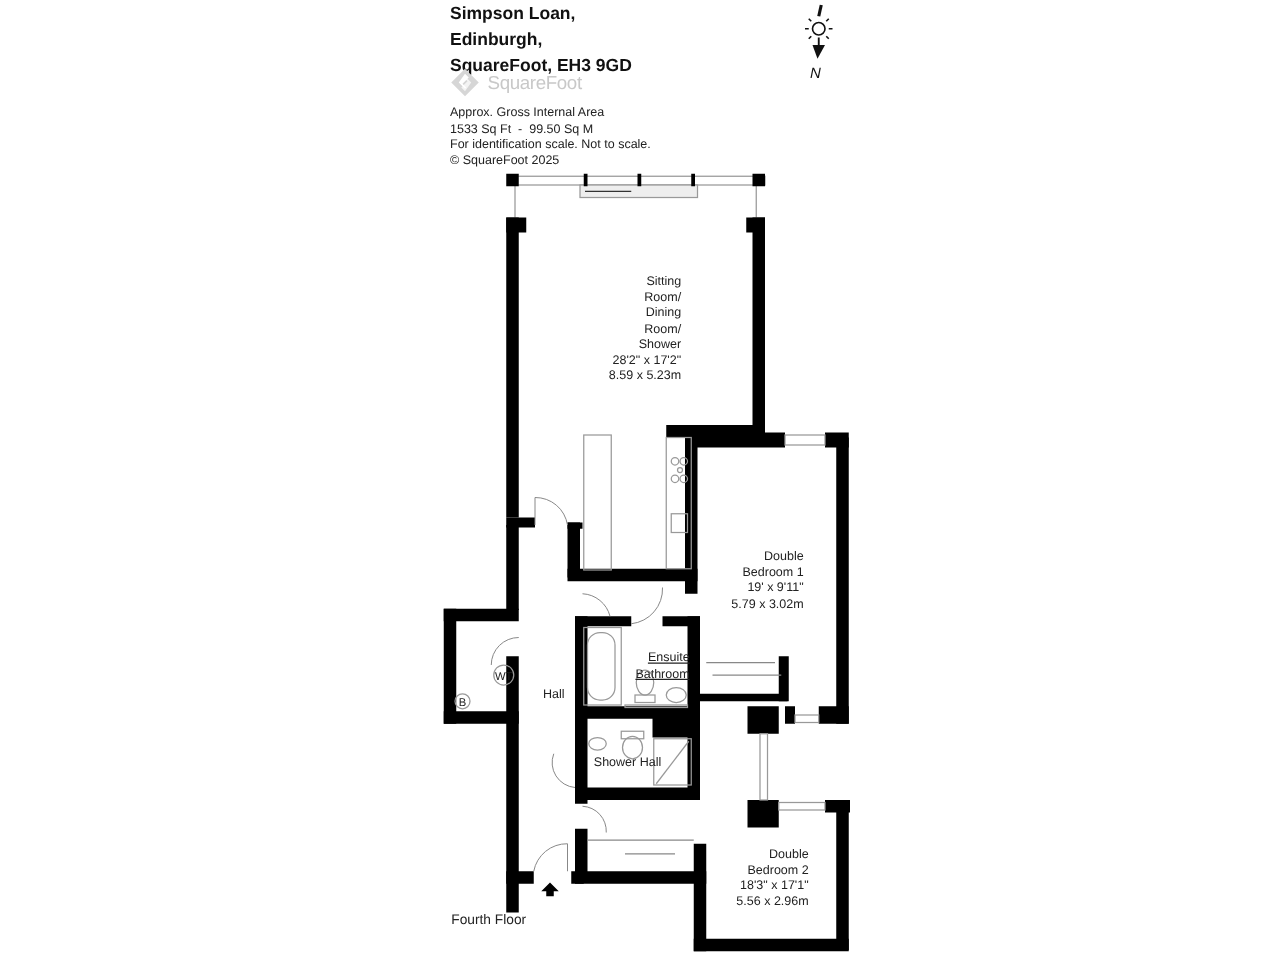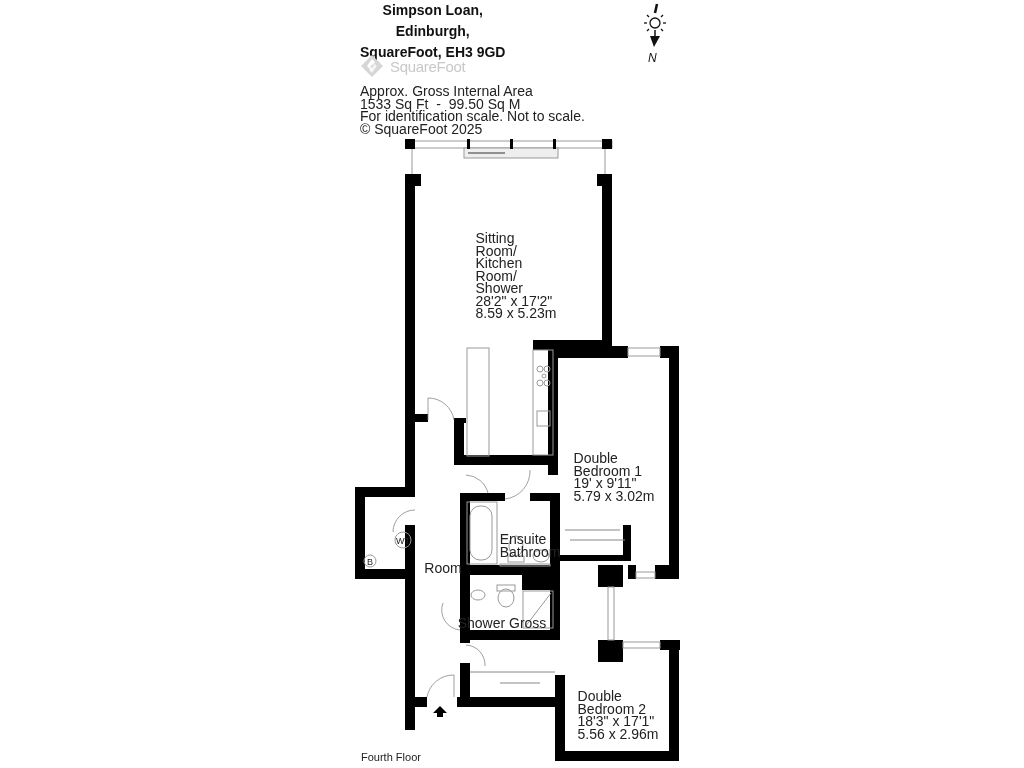--- a/index.html
+++ b/index.html
@@ -1,24 +1,24 @@
 <!DOCTYPE html>
 <html><head>
 <meta charset="utf-8">
 <style>
   html, body { margin:0; padding:0; background:#ffffff; }
   body { width:1024px; height:768px; position:relative; overflow:hidden; font-family:"Liberation Sans", sans-serif; color:#222; }
-  .addr { position:absolute; left:360px; top:0px; font-weight:bold; font-size:14px; line-height:21px; color:#111;text-align:center; }
+  .addr { position:absolute; left:360px; top:0px; font-weight:bold; font-size:14px; line-height:21px; color:#111; }
   .logo { position:absolute; left:360px; top:54px; display:flex; align-items:center; gap:6px; }
   .logo-text { font-size:15px; color:#c8c8c8; letter-spacing:-0.3px; }
-  .info { position:absolute; left:360px; top:85px; font-size:14px; line-height:12.5px; color:#222; }
+  .info { position:absolute; left:360px; top:85px; font-size:10px; line-height:12.5px; color:#222; }
   .compass { position:absolute; left:635px; top:3px; width:60px; height:62px; }
   .plan { position:absolute; left:0; top:0; width:1024px; height:768px; }
-  .label { position:absolute; font-size:14px; line-height:12.5px; text-align:left; color:#222; transform:translateX(-50%); white-space:nowrap;margin-top:12px; }
-  .floor { position:absolute; left:361px; top:751px; font-size:11px; color:#222; }
+  .label { position:absolute; font-size:10px; line-height:12.5px; text-align:right; color:#222; transform:translateX(-50%); white-space:nowrap; }
+  .floor { position:absolute; left:361px; top:730px; font-size:11px; color:#222; }
 </style>
 </head>
 <body>
 
 <div class="addr">
   <div>Simpson Loan,</div>
   <div>Edinburgh,</div>
   <div>SquareFoot, EH3 9GD</div>
 </div>
 
@@ -184,45 +184,45 @@
   <text x="367" y="565" font-size="9" font-family="Liberation Sans, sans-serif" fill="#222">B</text>
 
   <g>
     <polygon points="440,706 433,713 437,713 437,717 443,717 443,713 447,713" fill="#000"></polygon>
   </g>
 </svg>
 
 <div class="label" style="left:516px; top:220px;">
   <div>Sitting</div>
   <div>Room/</div>
-  <div>Kitchen</div>
+  <div>Dining</div>
   <div>Room/</div>
   <div>Shower</div>
   <div>28'2" x 17'2"</div>
   <div>8.59 x 5.23m</div>
 </div>
 
 <div class="label" style="left:614px; top:440px;">
   <div>Double</div>
   <div>Bedroom 1</div>
   <div>19' x 9'11"</div>
   <div>5.79 x 3.02m</div>
 </div>
 
-<div class="label" style="left:530px; top:521px;">
+<div class="label" style="left:530px; top:521px;text-decoration:underline;">
   <div>Ensuite</div>
   <div>Bathroom</div>
 </div>
 
 <div class="label" style="left:443px; top:550px;">
-  <div>Room</div>
+  <div>Hall</div>
 </div>
 
 <div class="label" style="left:502px; top:605px;">
-  <div>Shower Gross</div>
+  <div>Shower Hall</div>
 </div>
 
 <div class="label" style="left:618px; top:678px;">
   <div>Double</div>
   <div>Bedroom 2</div>
   <div>18'3" x 17'1"</div>
   <div>5.56 x 2.96m</div>
 </div>
 
 <div class="floor">Fourth Floor</div>

